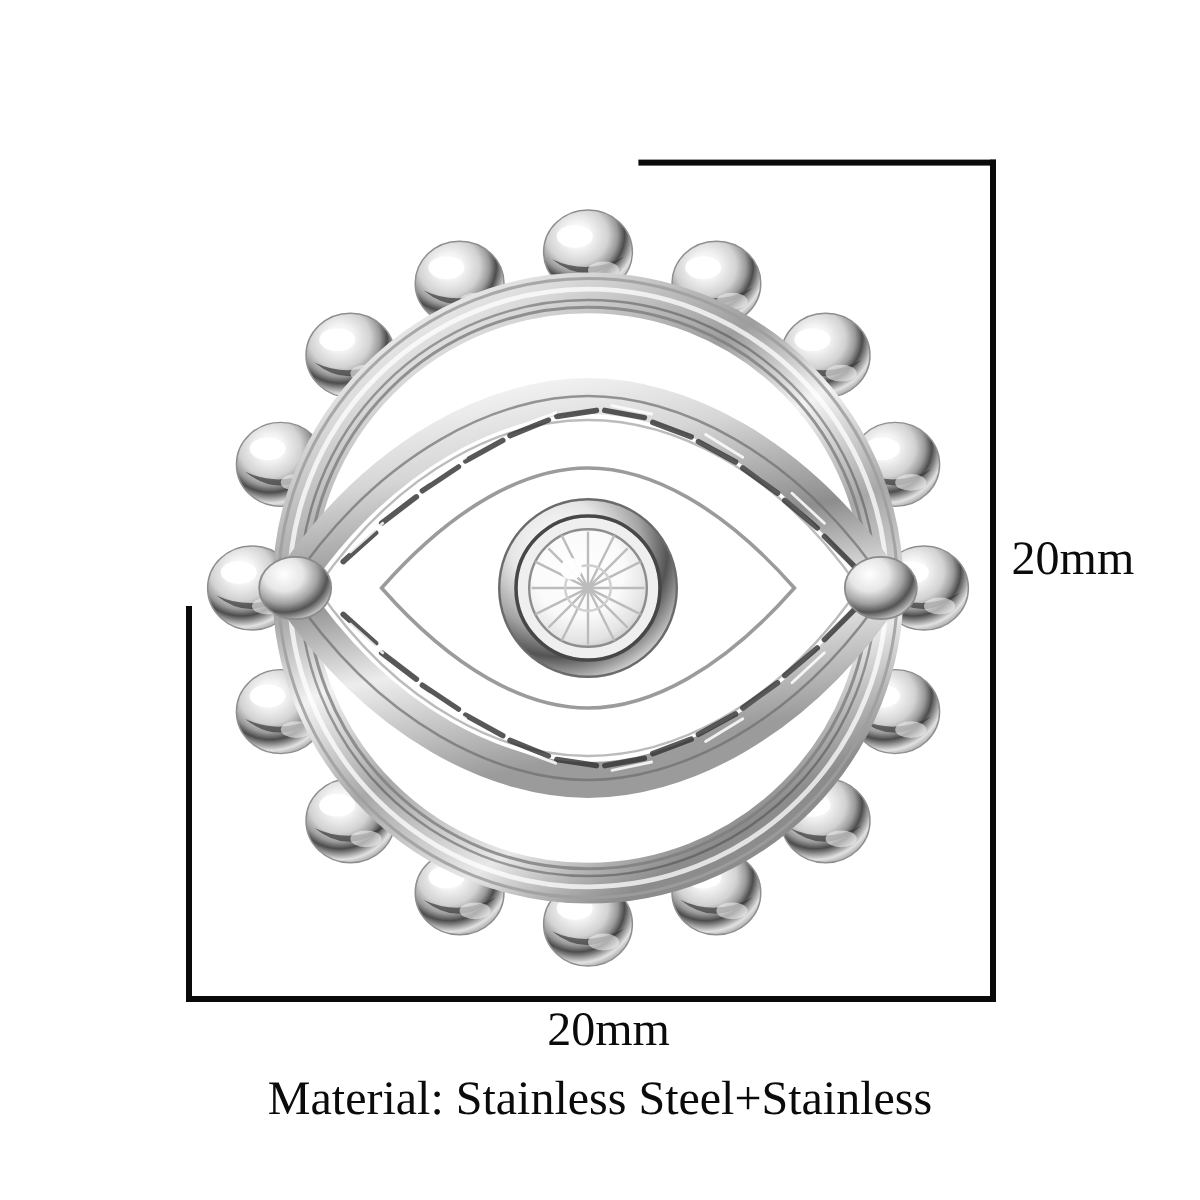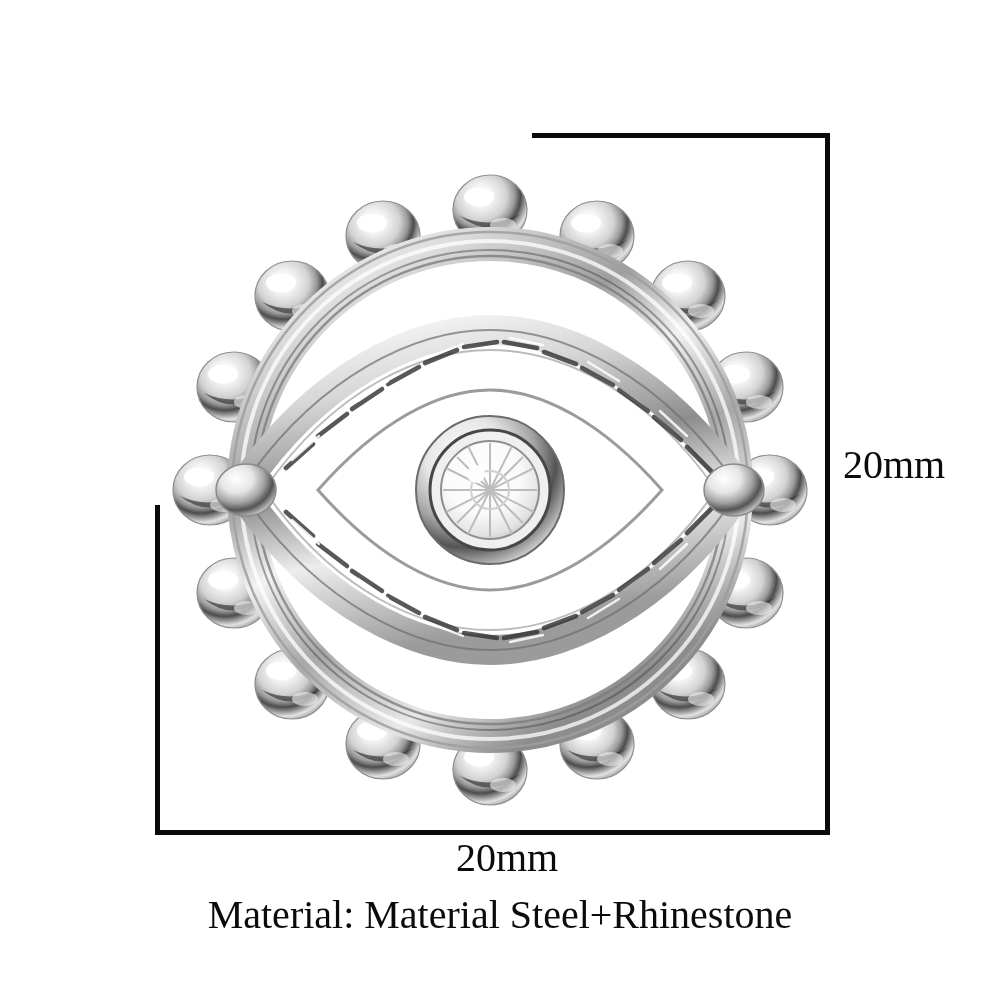--- a/index.html
+++ b/index.html
@@ -228,16 +228,16 @@
   <div class="dimline" id="dim-top-h"></div>
   <div class="dimline" id="dim-right-v"></div>
   <div class="dimline" id="dim-bottom-h"></div>
   <div class="dimline" id="dim-left-v"></div>
 
   <div class="dimlabel" id="label-right">20mm</div>
 
   <div class="dimlabel" id="label-bottom">20mm</div>
 
   <div id="caption">
-    <span class="line line1">Material: Material Steel+Rhinestone</span>
+    <span class="line line1">Material: Stainless Steel+Stainless</span>
   </div>
 
 </div>
 
 </body></html>

